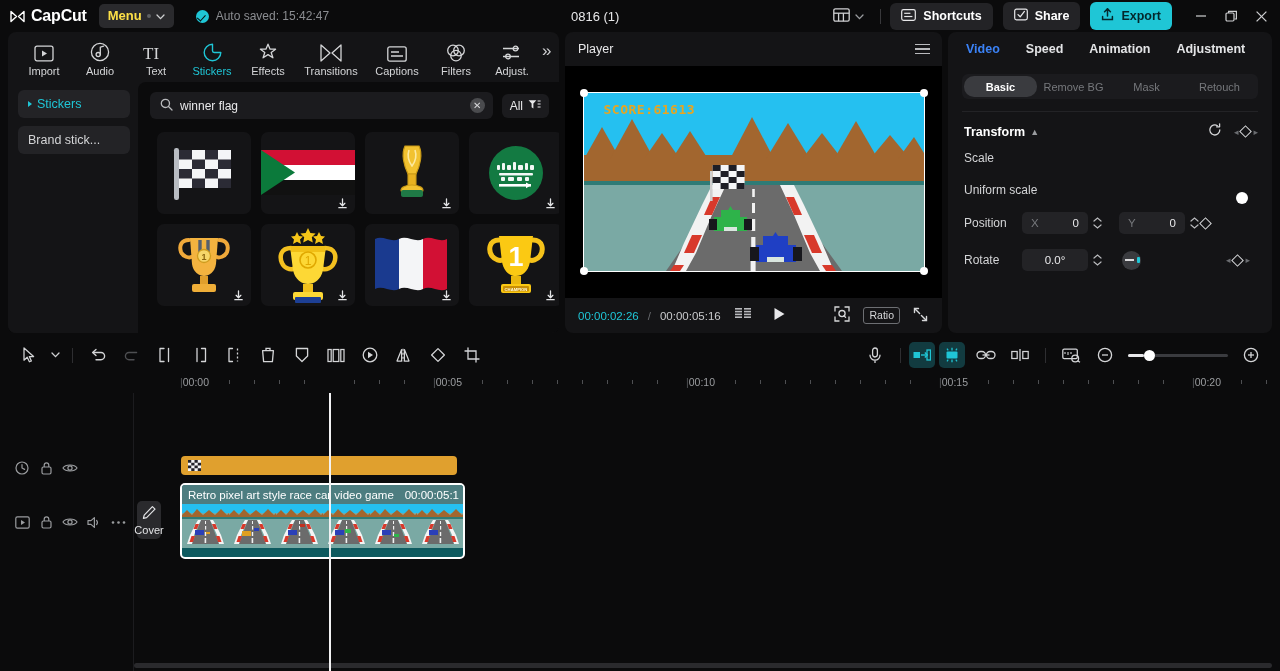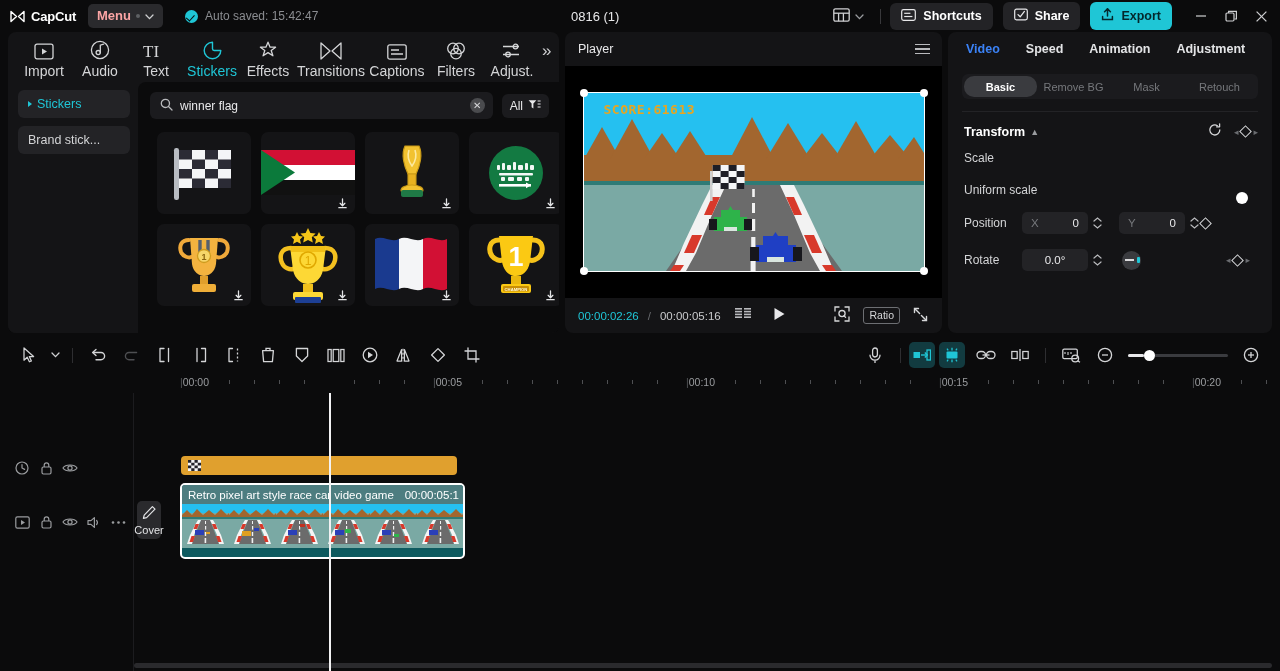--- a/index.html
+++ b/index.html
@@ -10,25 +10,25 @@
     color:#e8e8ea;
     font-size:12px;
     -webkit-font-smoothing:antialiased;
   }
   .app { position:relative; width:1280px; height:671px; display:flex; flex-direction:column; }
 
   
   .titlebar { height:32px; background:#0b0b0c; display:flex; align-items:center; flex:0 0 32px; padding:0 4px 0 10px; }
   .logo { display:flex; align-items:center; gap:6px; margin-right:12px; }
   .logo-mark { width:15px; height:13px; position:relative; }
-  .logo-text { font-size:13px; font-weight:bold; letter-spacing:-0.2px; color:#fff; }
+  .logo-text { font-size:16px; font-weight:bold; letter-spacing:-0.2px; color:#fff; }
   .menu-btn {
     display:flex; align-items:center; gap:5px;
     background:#2a2a2d; border-radius:5px; padding:4px 9px 5px 9px;
-    font-size:13px; font-weight:bold; color:#fca5a5; cursor:pointer;
+    font-size:13px; font-weight:bold; color:#fde047; cursor:pointer;
   }
   .menu-dot { width:4px; height:4px; border-radius:50%; background:#5e6063; }
   .autosave { display:flex; align-items:center; gap:7px; margin-left:22px; color:#8b8d91; font-size:12px; }
   .check-circle { width:13px; height:13px; border-radius:50%; background:#1fc6d6; position:relative; flex:0 0 13px; }
   .check-circle:after {
     content:''; position:absolute; left:3.5px; top:3px; width:4px; height:6.5px;
     border:solid #0b0b0c; border-width:0 1.6px 1.6px 0; transform:rotate(42deg);
   }
   .proj-title { position:absolute; left:571px; top:9px; font-size:13px; color:#e8e8ea; }
   .tb-right { margin-left:auto; display:flex; align-items:center; gap:0px; }
@@ -43,21 +43,21 @@
   .wbtn svg { display:block; }
 
   
   .upper { flex:0 0 301px; display:flex; padding:0 8px 0 8px; gap:6px; }
 
   
   .leftpanel { width:551px; background:#141416; border-radius:8px; display:flex; flex-direction:column; overflow:hidden; }
   .tabsrow { height:50px; display:flex; align-items:center; padding:2px 6px 0 8px; position:relative; }
   .tab { width:56px; display:flex; flex-direction:column; align-items:center; gap:3px; cursor:pointer; color:#d4d5d7; }
   .tab .ti { height:22px; display:flex; align-items:flex-end; justify-content:center; }
-  .tab .tl { font-size:14px; white-space:nowrap; }
+  .tab .tl { font-size:11px; white-space:nowrap; }
   .tab.active { color:#1fc6d6; }
   .tab-transitions { width:70px; }
   .tab-captions { width:62px; }
   .chev2 { margin-left:2px; color:#cfd0d2; font-size:17px; cursor:pointer; padding-bottom:14px; }
 
   .lp-body { flex:1; display:flex; min-height:0; }
   .lp-side { width:130px; background:#141416; padding:8px 8px 0 10px; display:flex; flex-direction:column; gap:8px; }
   .side-item {
     background:#232326; border-radius:6px; height:28px; display:flex; align-items:center;
     padding:0 10px; font-size:12.5px; color:#d4d5d7; cursor:pointer; gap:5px;

